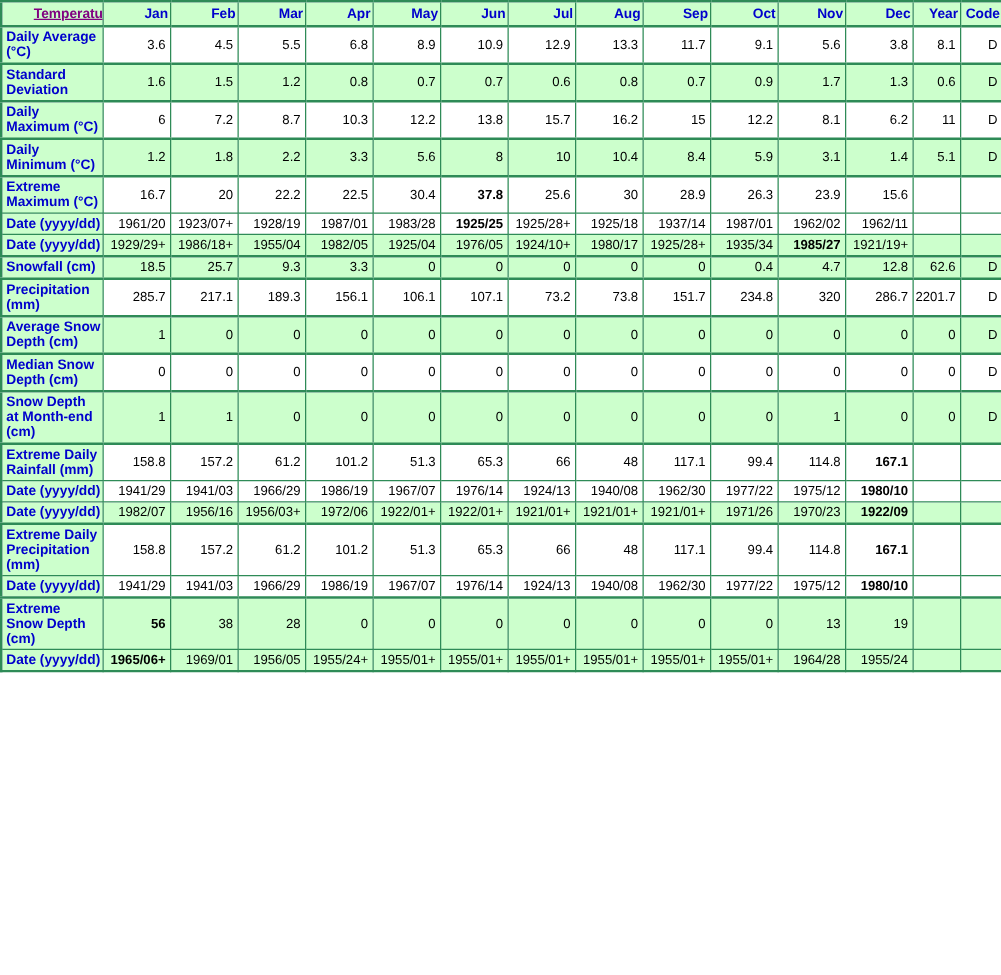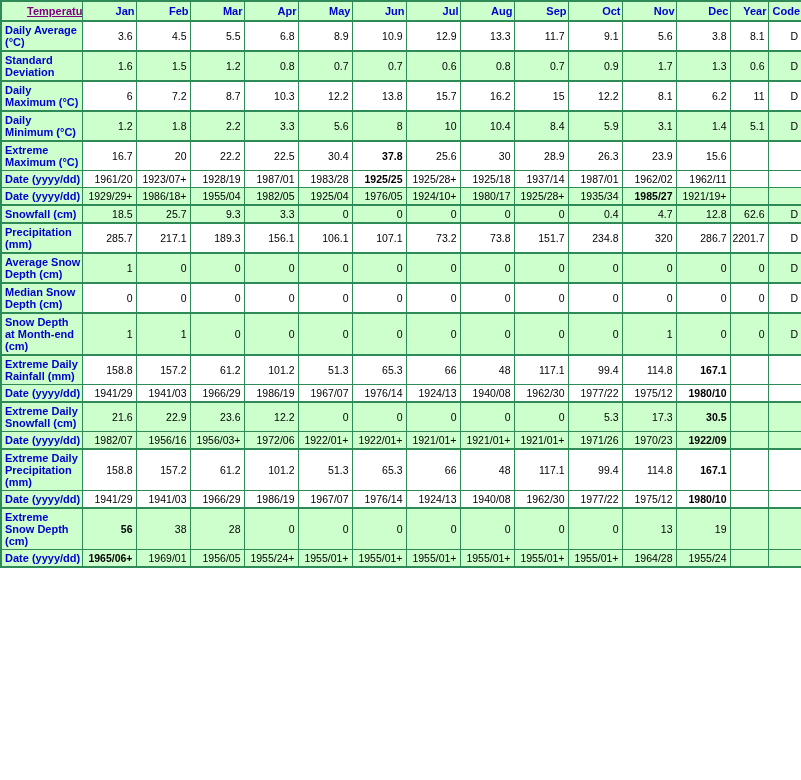--- a/index.html
+++ b/index.html
@@ -339,37 +339,20 @@
         <td class="num">1976/14</td>
         <td class="num">1924/13</td>
         <td class="num">1940/08</td>
         <td class="num">1962/30</td>
         <td class="num">1977/22</td>
         <td class="num">1975/12</td>
         <td class="num bold">1980/10</td>
         <td class="num"></td>
         <td class="num"></td>
       </tr>
-      <tr class="green group">
-        <td class="label">Extreme Daily Snowfall (cm)</td>
-        <td class="num">21.6</td>
-        <td class="num">22.9</td>
-        <td class="num">23.6</td>
-        <td class="num">12.2</td>
-        <td class="num">0</td>
-        <td class="num">0</td>
-        <td class="num">0</td>
-        <td class="num">0</td>
-        <td class="num">0</td>
-        <td class="num">5.3</td>
-        <td class="num">17.3</td>
-        <td class="num bold">30.5</td>
-        <td class="num"></td>
-        <td class="num"></td>
-      </tr>
       <tr class="green pair">
         <td class="label">Date (yyyy/dd)</td>
         <td class="num">1982/07</td>
         <td class="num">1956/16</td>
         <td class="num">1956/03+</td>
         <td class="num">1972/06</td>
         <td class="num">1922/01+</td>
         <td class="num">1922/01+</td>
         <td class="num">1921/01+</td>
         <td class="num">1921/01+</td>

